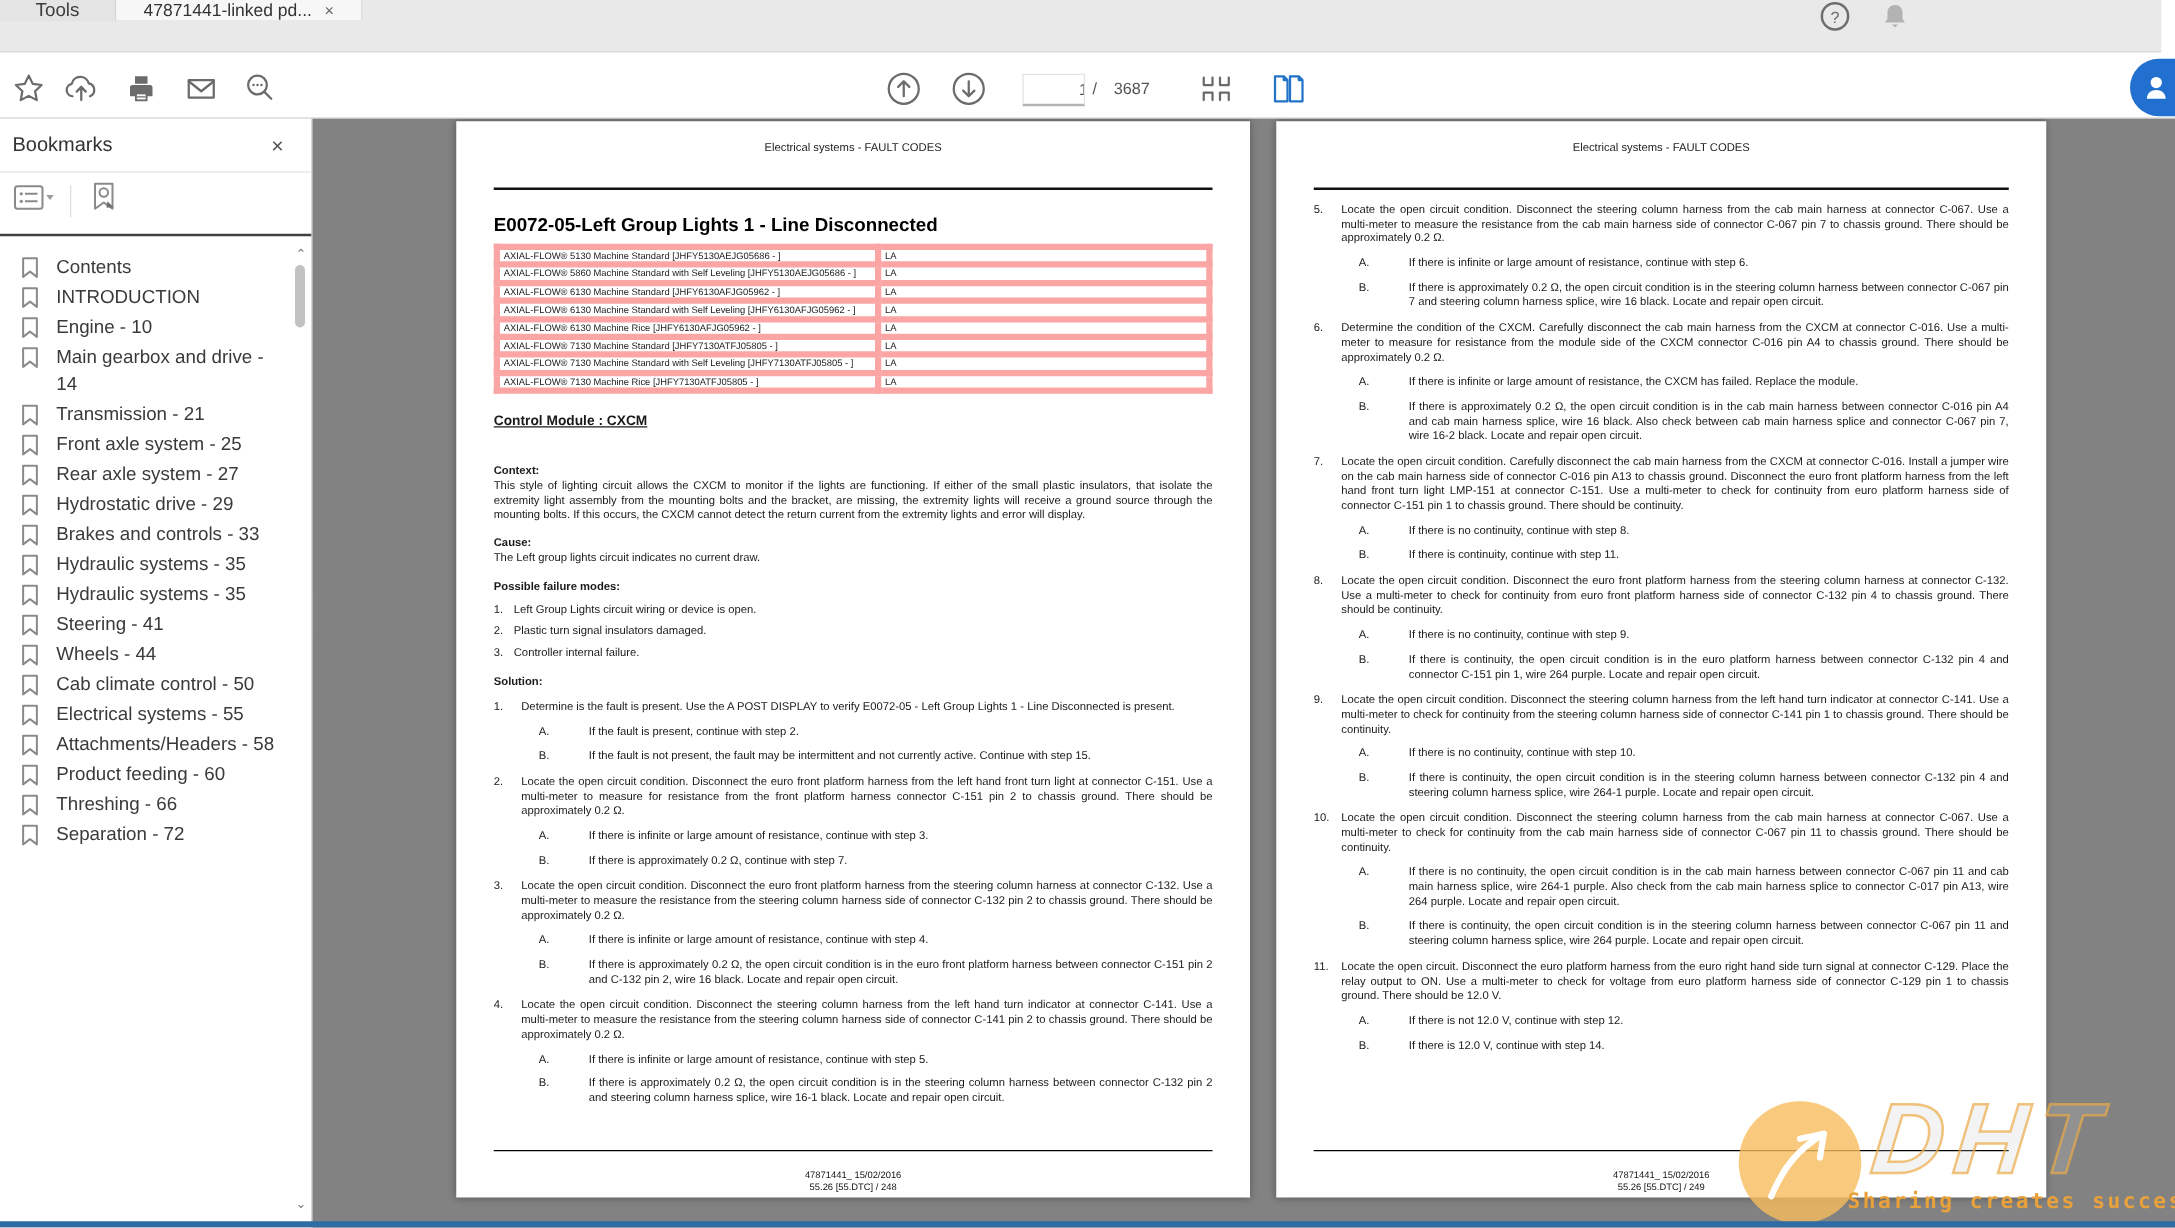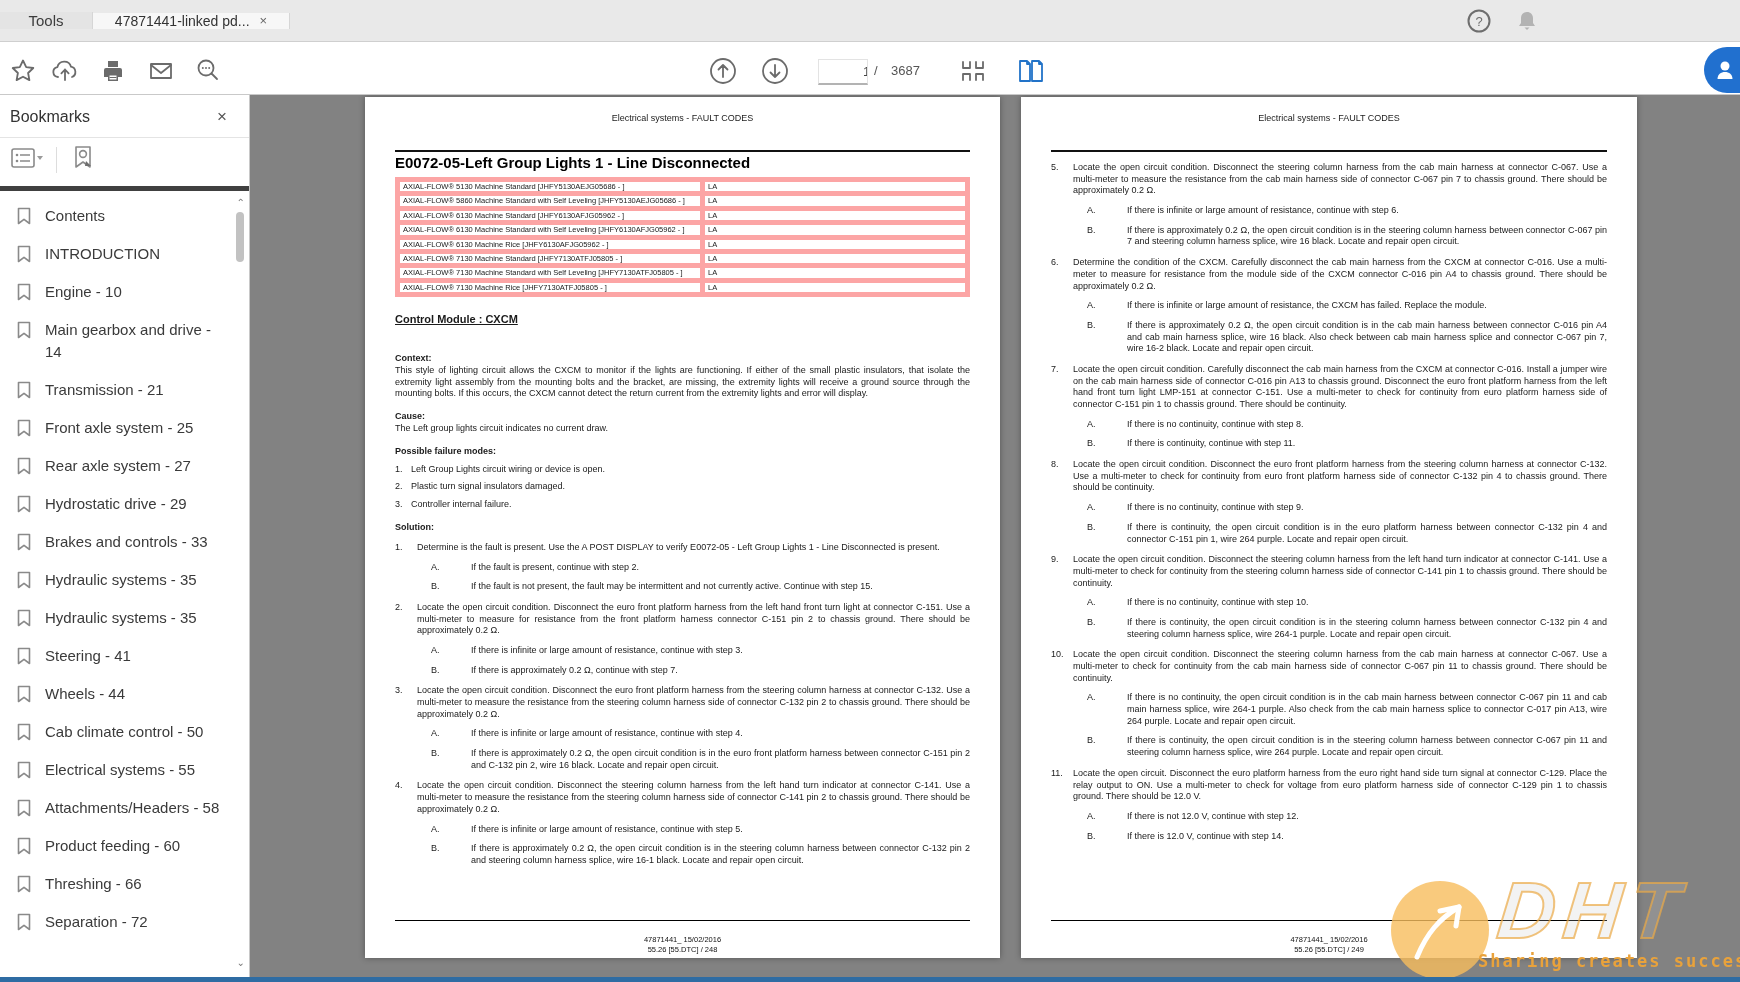--- a/index.html
+++ b/index.html
@@ -1,22 +1,22 @@
 <!DOCTYPE html>
 <html><head>
 <meta charset="utf-8">
 <style>
   * { margin:0; padding:0; box-sizing:border-box; }
   html,body { width:1740px; height:982px; overflow:hidden; background:#fff;
     font-family:"Liberation Sans", sans-serif; }
   .app { position:relative; width:1740px; height:982px; }
 
   
-  .tabbar { position:absolute; left:0; top:0; right:0; height:42px; background:#e9e9e9;
-    border-bottom:1px solid #cfcfcf; display:flex; align-items:center; }
+  .tabbar { position:absolute; left:0; top:0; right:11px; height:42px; background:#e9e9e9;
+    border-bottom:1px solid #cfcfcf; display:flex; align-items:flex-start; }
   .tab { display:flex; align-items:center; justify-content:center; cursor:default; }
   .tools-tab { width:93px; color:#3c3c3c; font-size:15px; background:#e4e4e4; border-right:1px solid #d6d6d6; }
   .doc-tab { width:197px; background:#f7f7f7; border-right:1px solid #d6d6d6; color:#333;
     font-size:14px; gap:10px; padding:0 10px; }
   .doc-tab .lbl { white-space:nowrap; overflow:hidden; }
   .tab-close { color:#666; font-size:13px; }
   .tabbar-right { margin-left:auto; display:flex; align-items:center; gap:22px; padding-right:200px; }
   .help-ic, .bell-ic { width:26px; height:26px; }
 
   
@@ -36,42 +36,42 @@
   .workspace { position:absolute; left:0; top:95px; right:0; bottom:0; }
 
   
   .bmpanel { position:absolute; left:0; top:0; width:250px; height:887px; background:#fff;
     border-right:1px solid #c8c8c8; }
   .bm-head { display:flex; align-items:center; justify-content:space-between; padding:12px 22px 10px 10px; }
   .bm-title { font-size:16px; color:#333; }
   .bm-x { font-size:17px; color:#555; }
   .bm-tools { display:flex; align-items:center; gap:12px; padding:6px 10px 10px 10px; border-top:1px solid #e4e4e4; }
   .bm-sep { width:1px; height:26px; background:#ddd; }
-  .bm-list { border-top:5px solid #404040; padding:14px 26px 0 16px; display:flex; flex-direction:column; gap:16px;
+  .bm-list { border-top:2px solid #404040; padding:14px 26px 0 16px; display:flex; flex-direction:column; gap:2px;
     height:770px; overflow:hidden; }
   .bm-item { display:flex; gap:13px; align-items:flex-start; font-size:15px; color:#3a3a3a; line-height:22px; }
   .bm-item svg { flex:0 0 16px; margin-top:2px; }
   
   .sb-up   { position:absolute; right:4px; top:102px; font-size:10px; color:#777; }
   .sb-thumb{ position:absolute; right:5px; top:117px; width:8px; height:50px; background:#c2c2c2; border-radius:4px; }
   .sb-down { position:absolute; right:4px; top:862px; font-size:10px; color:#777; }
   .collapse-handle { position:absolute; left:250px; top:377px; width:16px; height:38px;
     background:rgba(255,255,255,0.25); display:flex; align-items:center; justify-content:center;
     color:#3e3e3e; font-size:11px; }
 
   
   .docarea { position:absolute; left:250px; top:0; right:0; height:973px; background:#828282; overflow:hidden; }
 
   .page { position:absolute; top:2px; height:861px; background:#fff; box-shadow:0 0 6px rgba(0,0,0,0.35); }
   .page-left  { left:115px; width:635px; }
   .page-right { left:771px; width:616px; }
   .page-inner { position:relative; height:100%; padding:16px 30px 0 30px; color:#1a1a1a; }
   .doc-header { text-align:center; font-size:9px; color:#222; margin-bottom:27px; }
   .title-rule { border-top:2px solid #111; }
-  .fault-title { font-size:15px; font-weight:bold; color:#000; margin:2px 0 6px 0; }
+  .fault-title { font-size:15px; font-weight:bold; color:#000; margin:20px 0 6px 0; }
   .model-table { width:100%; border-collapse:collapse; table-layout:fixed; }
   .model-table td { border:5px solid #fca5a5; font-size:7.5px; line-height:1.25; padding:0 3px; vertical-align:top;margin-left:38px; }
   .model-table td.c1 { width:305px; }
   .h2 { font-size:11px; font-weight:bold; margin:16px 0 28px 0;text-decoration:underline; }
   .plabel { font-size:9px; font-weight:bold; margin:11px 0 2px 0; }
   .ptext { font-size:9px; line-height:1.3; text-align:justify; }
   .modes { margin-top:8px; }
   .mode-item, .step { display:flex; font-size:9px; line-height:1.3; }
   .mode-item { margin-bottom:6px; }
   .mode-item .n { width:16px; flex:0 0 16px; }

